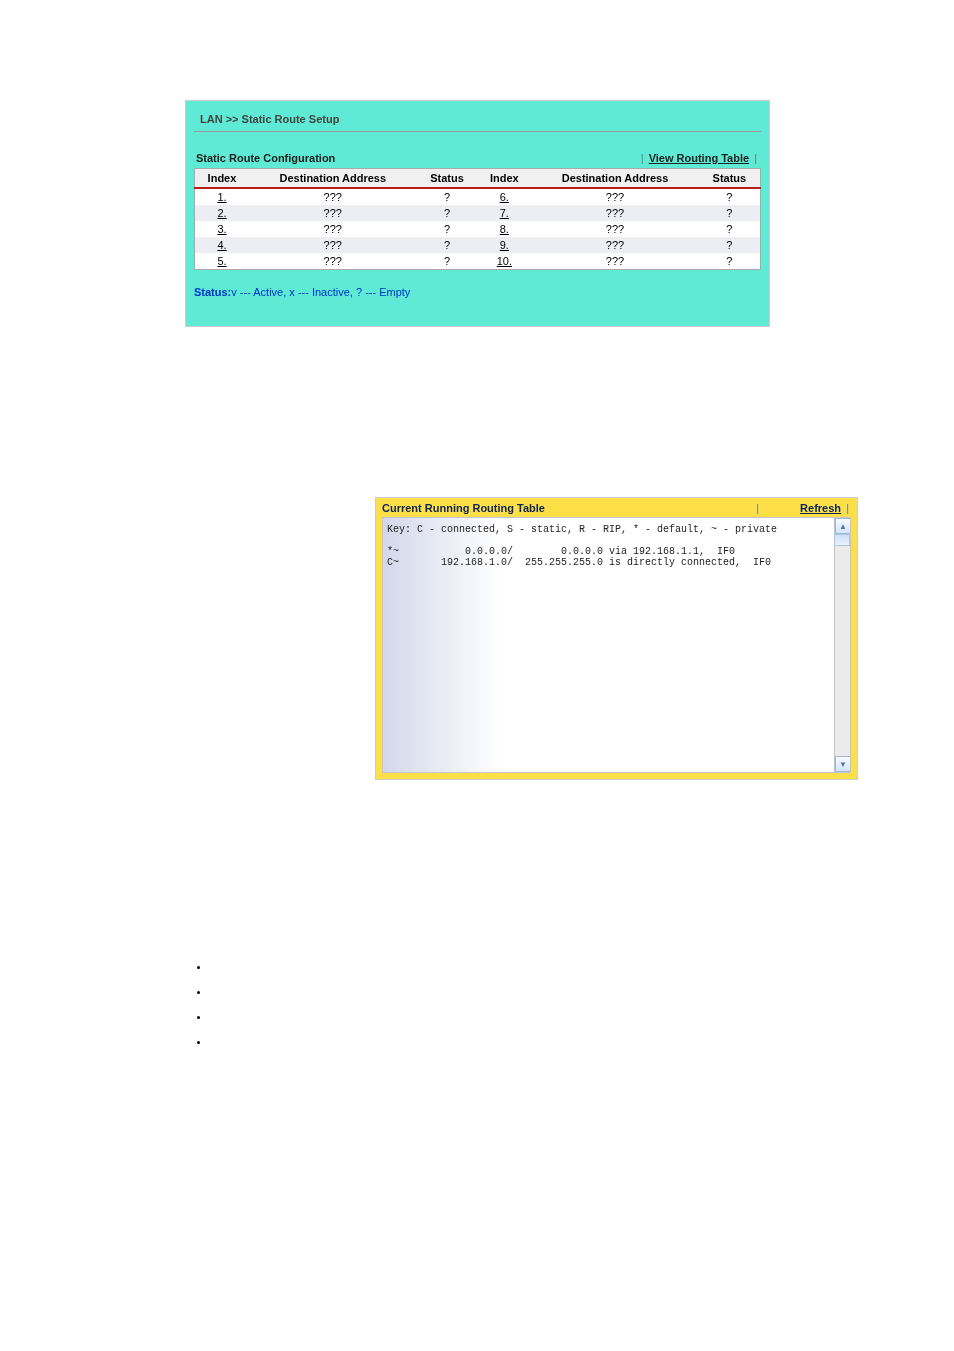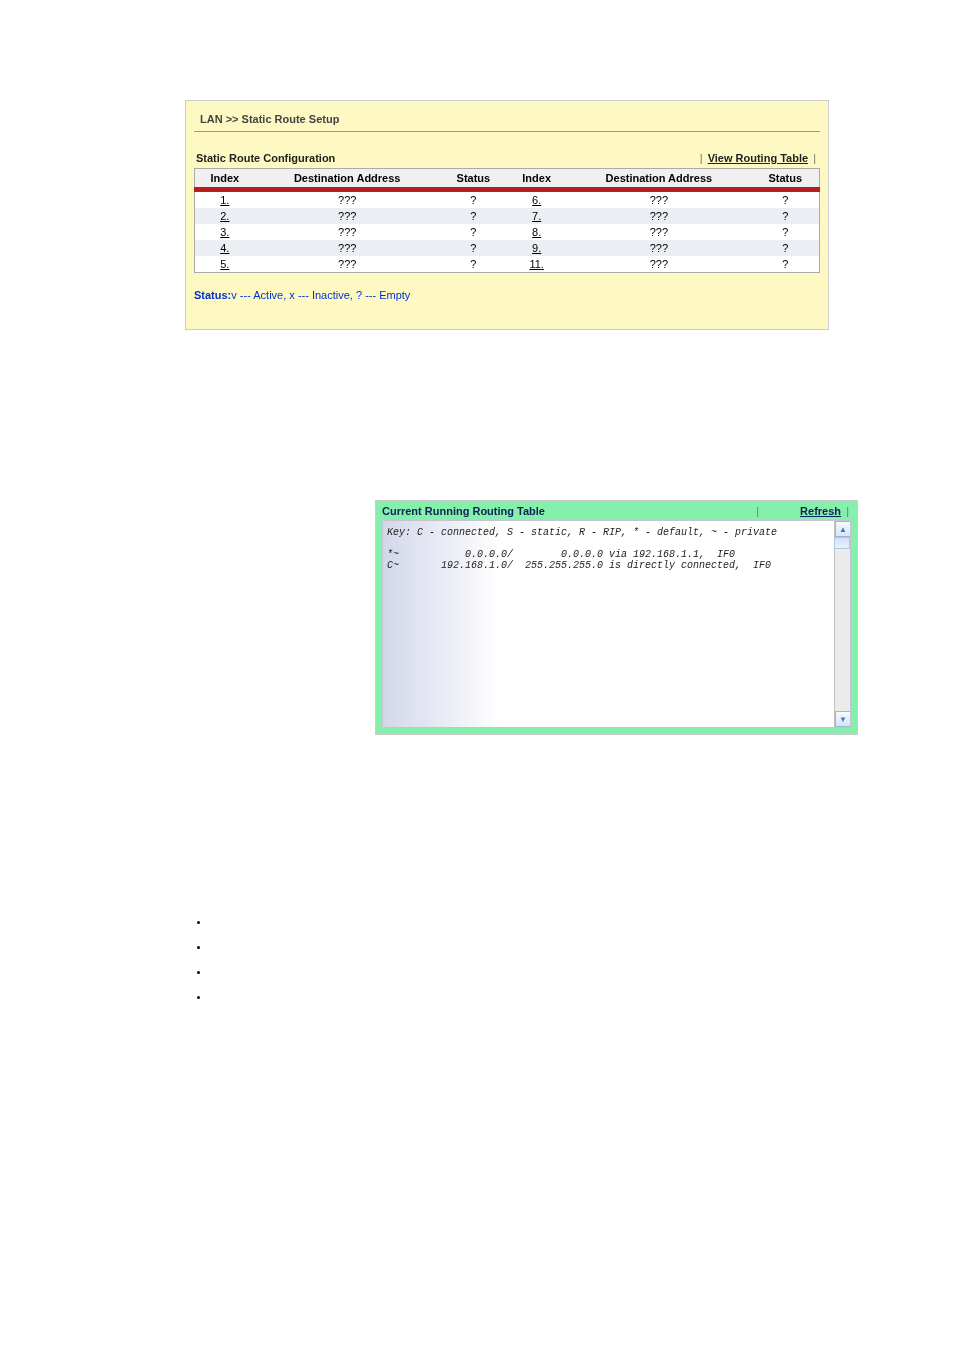--- a/index.html
+++ b/index.html
@@ -1,22 +1,22 @@
 <!DOCTYPE html>
 <html><head>
   <meta charset="utf-8">
   <style>
     * { box-sizing: border-box; margin: 0; padding: 0; }
     body { font-family: Arial, sans-serif; font-size: 11px; background: #fff; width: 954px; }
     
     .panel1 {
       margin: 100px 5px 0 185px;
-      width: 644px;
+      width: 585px;
       border: 1px solid #ccc;
-      background: #fef9c3;
+      background: #5eead4;
       padding: 10px 0 0 0;
     }
     .panel1-inner { padding: 0 8px; }
     .breadcrumb {
       font-size: 11px;
       font-weight: bold;
       color: #444;
       padding: 2px 6px 6px 6px;
       border-bottom: 1px solid #999;
       margin-bottom: 20px;
@@ -37,59 +37,58 @@
       border-collapse: collapse;
       border: 1px solid #aaa;
       background: #fff;
     }
     .route-table th {
       background: #f0f0f0;
       font-size: 11px;
       font-weight: bold;
       padding: 3px 4px;
       text-align: center;
-      border-bottom: 5px solid #b91c1c;
+      border-bottom: 2px solid #b91c1c;
     }
     .route-table td {
       font-size: 11px;
       text-align: center;
       padding: 2px 4px;
       height: 16px;
     }
     .route-table tbody tr:nth-child(even) { background: #eceef3; }
     .idx-link { color: #000; text-decoration: underline; font-weight: normal; }
     
     .status-hint { margin-top: 16px; padding-bottom: 28px; font-size: 11px; color: #0033cc; }
     .status-hint b { color: #0033cc; }
     
     .panel2 {
       margin: 170px 0 0 375px;
       width: 483px;
       border: 1px solid #ccc;
-      background: #86efac;
+      background: #fde047;
       padding: 4px 0 4px 0;
     }
     .panel2-titlebar {
       display: flex;
       justify-content: space-between;
       align-items: baseline;
       padding: 0 6px 3px 6px;
     }
     .panel2-titlebar .title { font-weight: bold; color: #0b2356; font-size: 11px; }
     .panel2-titlebar .refresh { color: #0b2356; text-decoration: underline; font-weight: bold; font-size: 11px; padding-left: 36px; }
     
     .rt-area {
       margin: 0 6px 2px 6px;
       background: #fff;
       border: 1px solid #c3c3d6;
-      height: 208px;
+      height: 256px;
       overflow: hidden;
       position: relative;
       background: linear-gradient(90deg, #d3d7ea 0%, #ffffff 25%, #ffffff 100%);
-      font-style: italic;
     }
     .rt-content {
       font-family: "Courier New", monospace;
       font-size: 10px;
       color: #222;
       white-space: pre;
       padding: 6px 4px;
       width: calc(100% - 16px);
     }
     .scrollbar {
@@ -181,21 +180,21 @@
             <td>???</td>
             <td>?</td>
             <td><a href="#" class="idx-link">9.</a></td>
             <td>???</td>
             <td>?</td>
           </tr>
           <tr>
             <td><a href="#" class="idx-link">5.</a></td>
             <td>???</td>
             <td>?</td>
-            <td><a href="#" class="idx-link">11.</a></td>
+            <td><a href="#" class="idx-link">10.</a></td>
             <td>???</td>
             <td>?</td>
           </tr>
         </tbody>
     </table>
 
     <div class="status-hint">
       <b>Status:</b><span>v --- Active, x --- Inactive, ? --- Empty</span>
     </div>
   </div>

